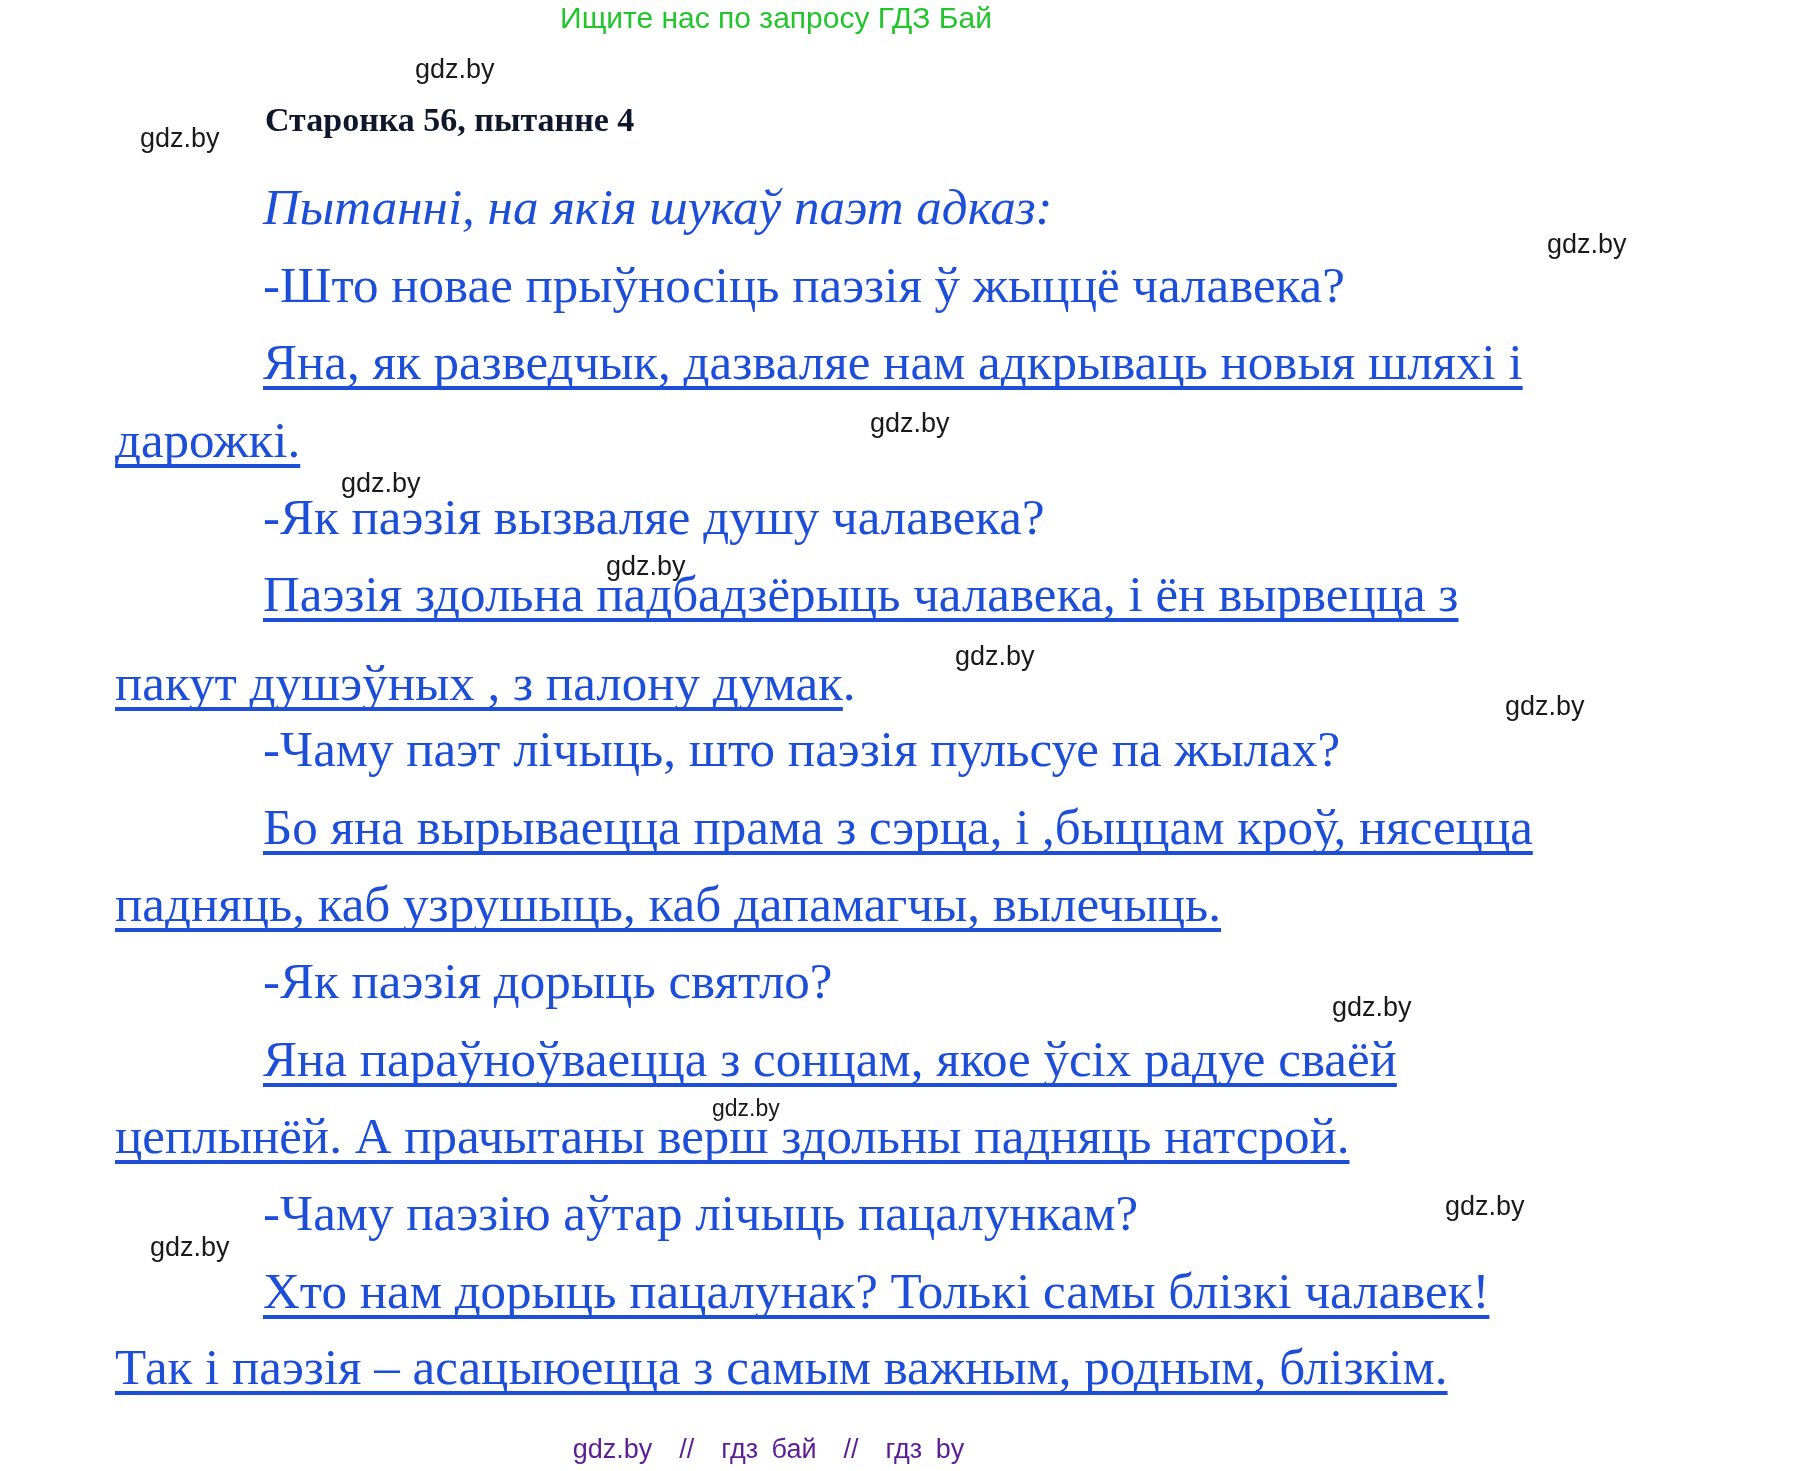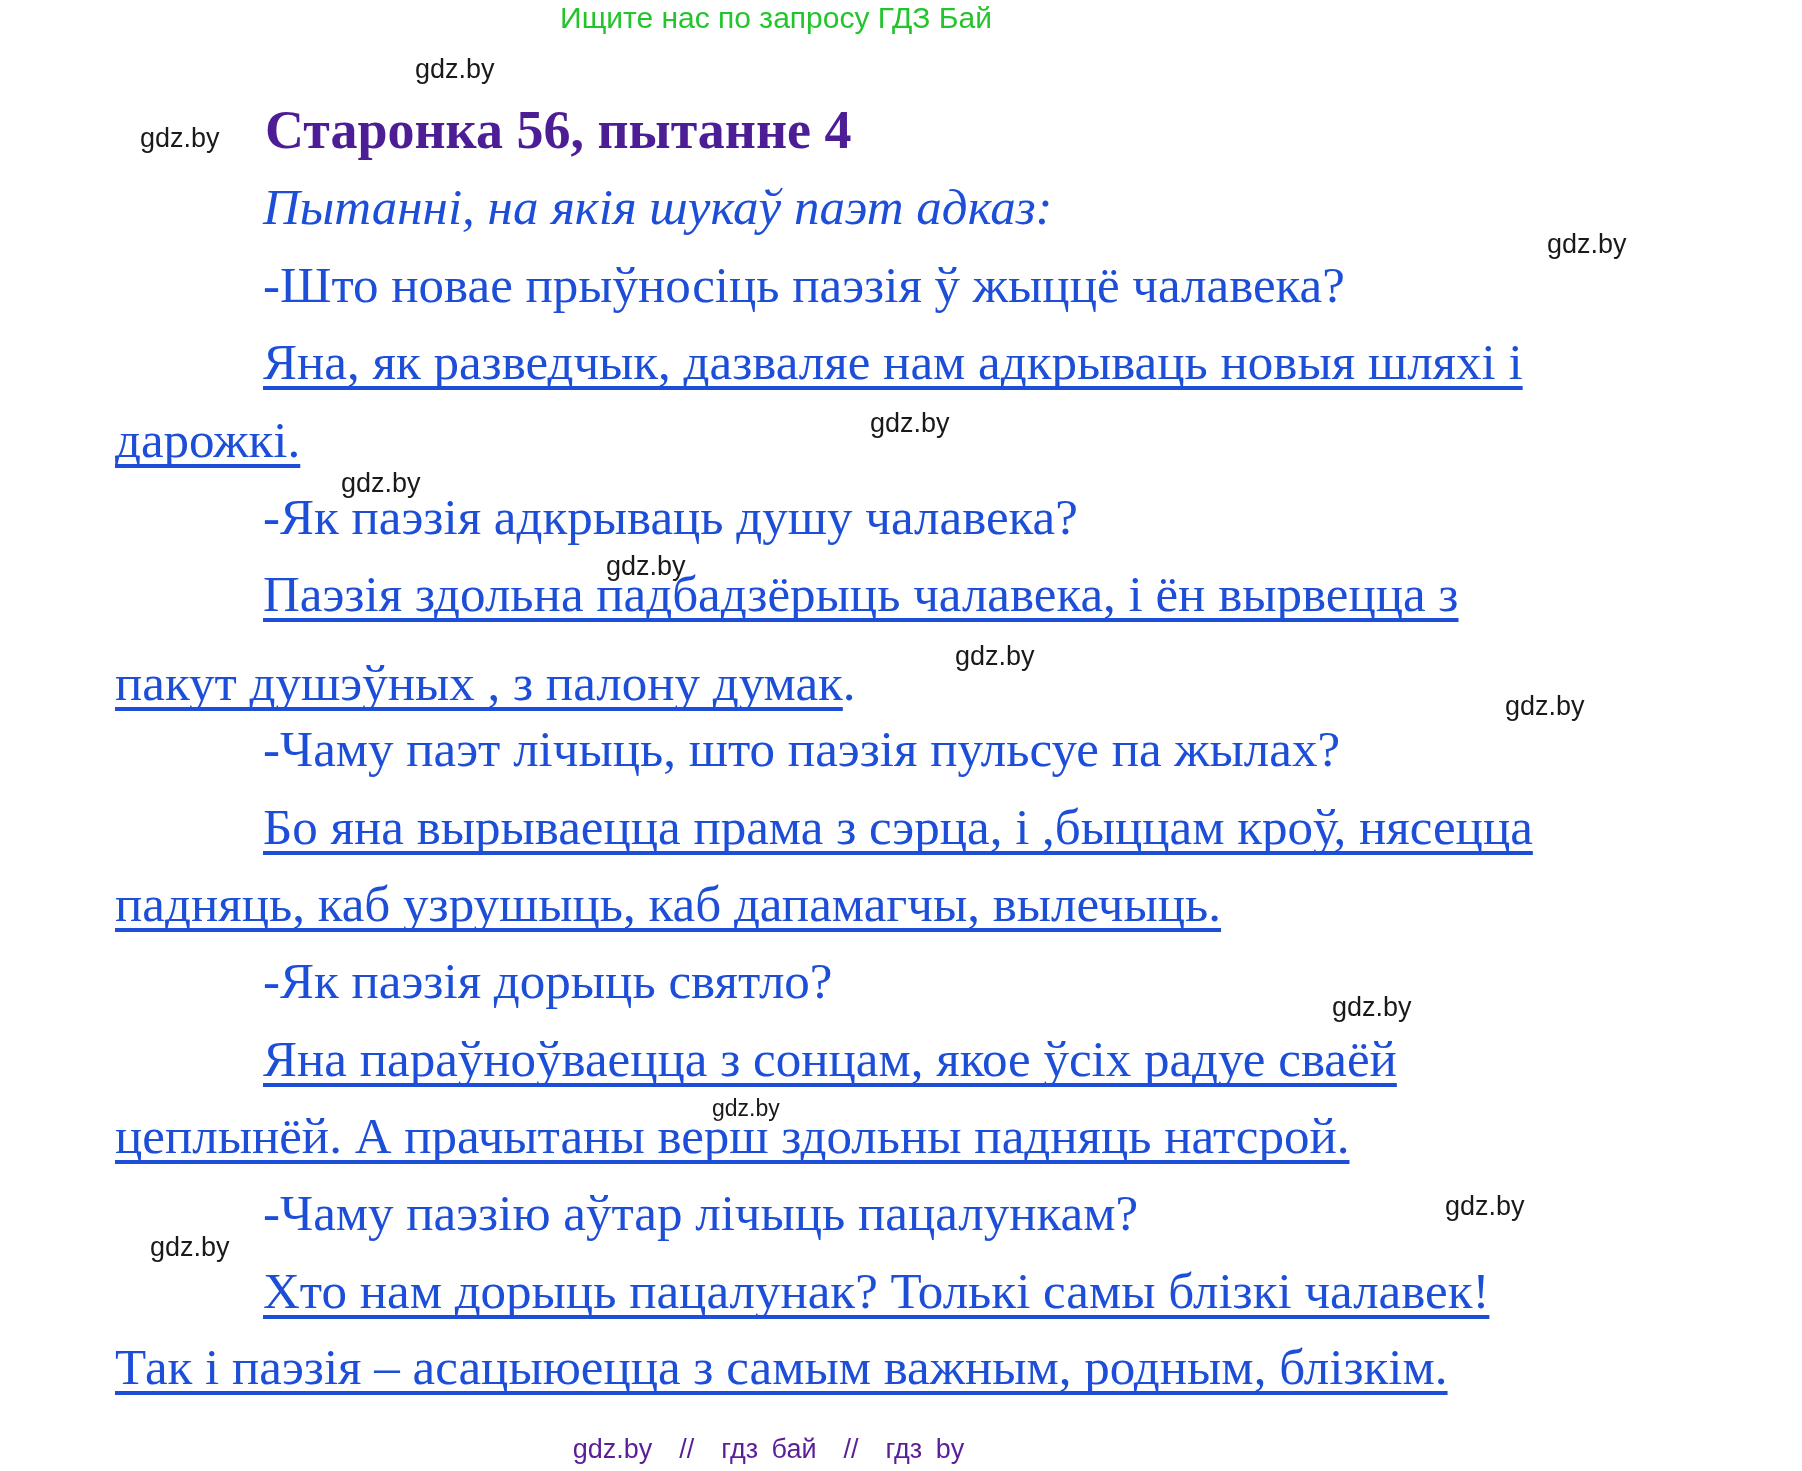--- a/index.html
+++ b/index.html
@@ -2,21 +2,21 @@
 <html><head>
 <meta charset="utf-8">
 <style>
   html, body { margin:0; padding:0; background:#ffffff; }
   body { width:1802px; height:1471px; position:relative; overflow:hidden; }
   .abs { position:absolute; white-space:nowrap; }
   .header-ad { font-family:"Liberation Sans", sans-serif; font-size:30px; line-height:1; top:3px; left:0; width:1554px; text-align:center; }
   .header-ad span { position:relative; left:-1px; }
   .wm { font-family:"Liberation Sans", sans-serif; font-size:27px; line-height:1; color:#1a1a1a; }
   .wm.small { font-size:23px; }
-  .title { font-family:"Liberation Serif", serif; font-weight:bold; font-size:54px; line-height:1; color:#4c1d95; }
+  .title { font-family:"Liberation Serif", serif; font-weight:bold; font-size:34px; line-height:1; color:#0f172a; }
   .line { font-family:"Liberation Serif", serif; font-size:51px; line-height:1; color:#1d4ed8; }
   .italic { font-style:italic; }
   .u { text-decoration:underline; text-decoration-thickness:4px; text-underline-offset:7px; text-decoration-skip-ink:none; }
   .footer { font-family:"Liberation Sans", sans-serif; font-size:27px; line-height:1; top:1436px; left:0; width:1537px; text-align:center; }
   .footer span { word-spacing:6px; }
 </style>
 </head>
 <body>
 
 <div class="abs header-ad">
@@ -37,21 +37,21 @@
 <div class="abs wm" style="left:150px; top:1234px;">gdz.by</div>
 
 <div class="abs title" style="left:265px; top:103px;">Старонка 56, пытанне 4</div>
 
 <div class="abs line italic" style="left:263px; top:182px;">Пытанні, на якія шукаў паэт адказ:</div>
 
 <div class="abs line" style="left:263px; top:260px;">-Што новае прыўносіць паэзія ў жыццё чалавека?</div>
 <div class="abs line u" style="left:263px; top:337px;">Яна, як разведчык, дазваляе нам адкрываць новыя шляхі і</div>
 <div class="abs line u" style="left:115px; top:415px;">дарожкі.</div>
 
-<div class="abs line" style="left:263px; top:492px;">-Як паэзія адкрываць душу чалавека?</div>
+<div class="abs line" style="left:263px; top:492px;">-Як паэзія вызваляе душу чалавека?</div>
 <div class="abs line u" style="left:263px; top:569px;">Паэзія здольна падбадзёрыць чалавека, і ён вырвецца з</div>
 <div class="abs line" style="left:115px; top:647px;margin-top:11px;">
   <span class="u">пакут душэўных , з палону думак</span><span>.</span>
 </div>
 
 <div class="abs line" style="left:263px; top:724px;">-Чаму паэт лічыць, што паэзія пульсуе па жылах?</div>
 <div class="abs line u" style="left:263px; top:802px;">Бо яна вырываецца прама з сэрца, і ,быццам кроў, нясецца</div>
 <div class="abs line u" style="left:115px; top:879px;">падняць, каб узрушыць, каб дапамагчы, вылечыць.</div>
 
 <div class="abs line" style="left:263px; top:956px;">-Як паэзія дорыць святло?</div>

